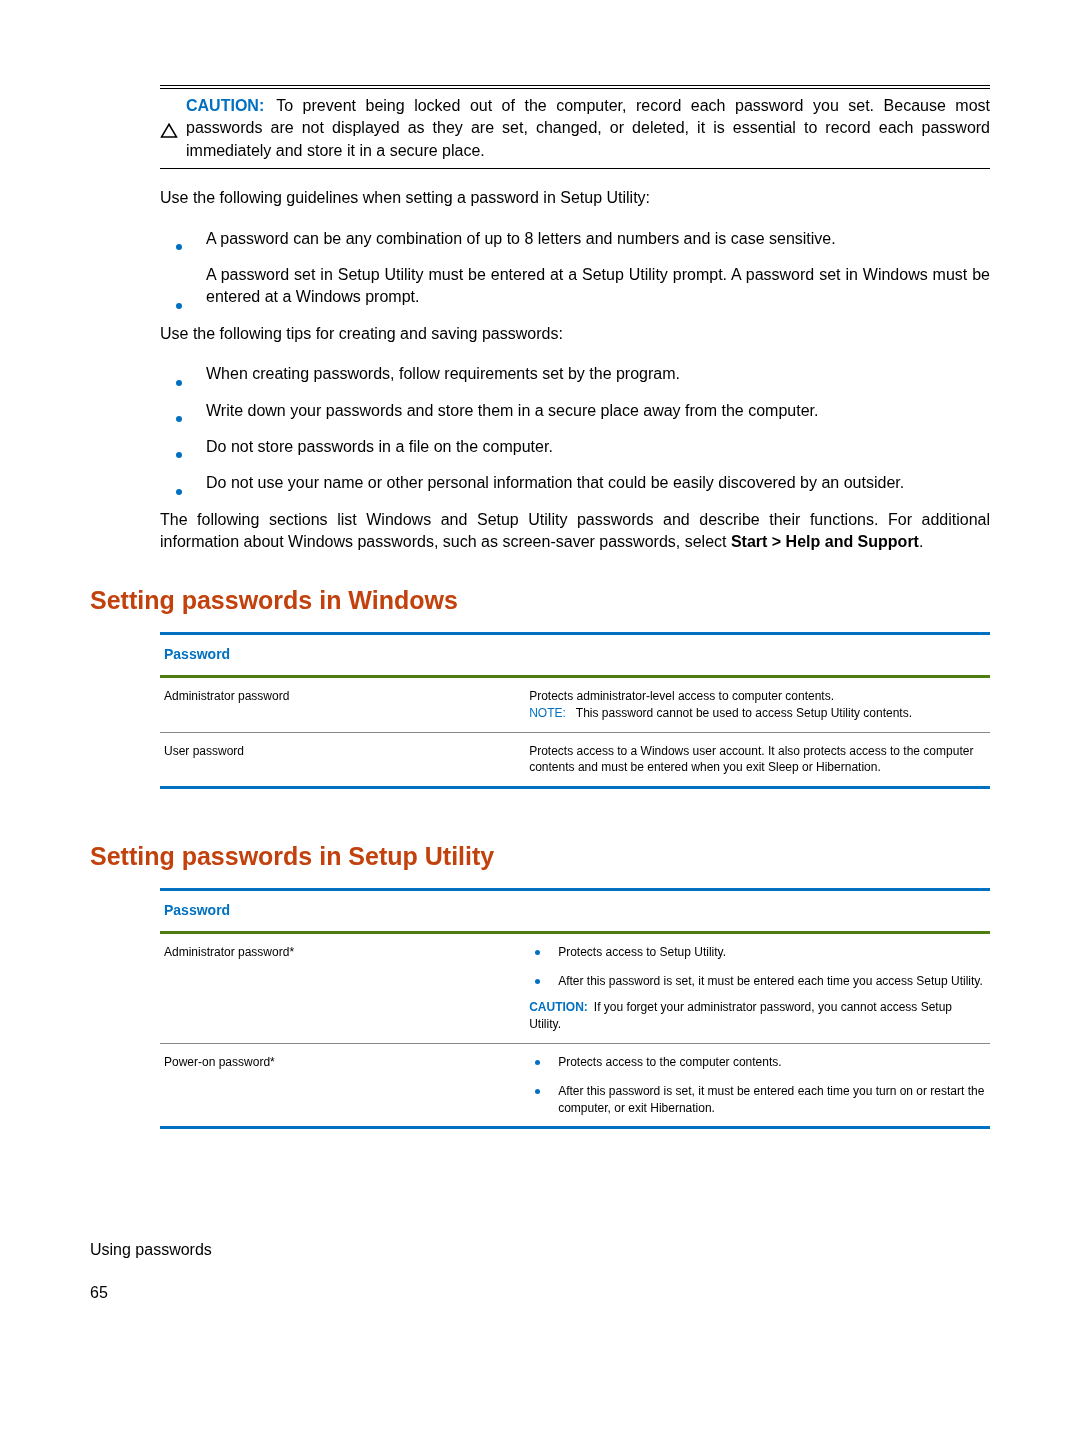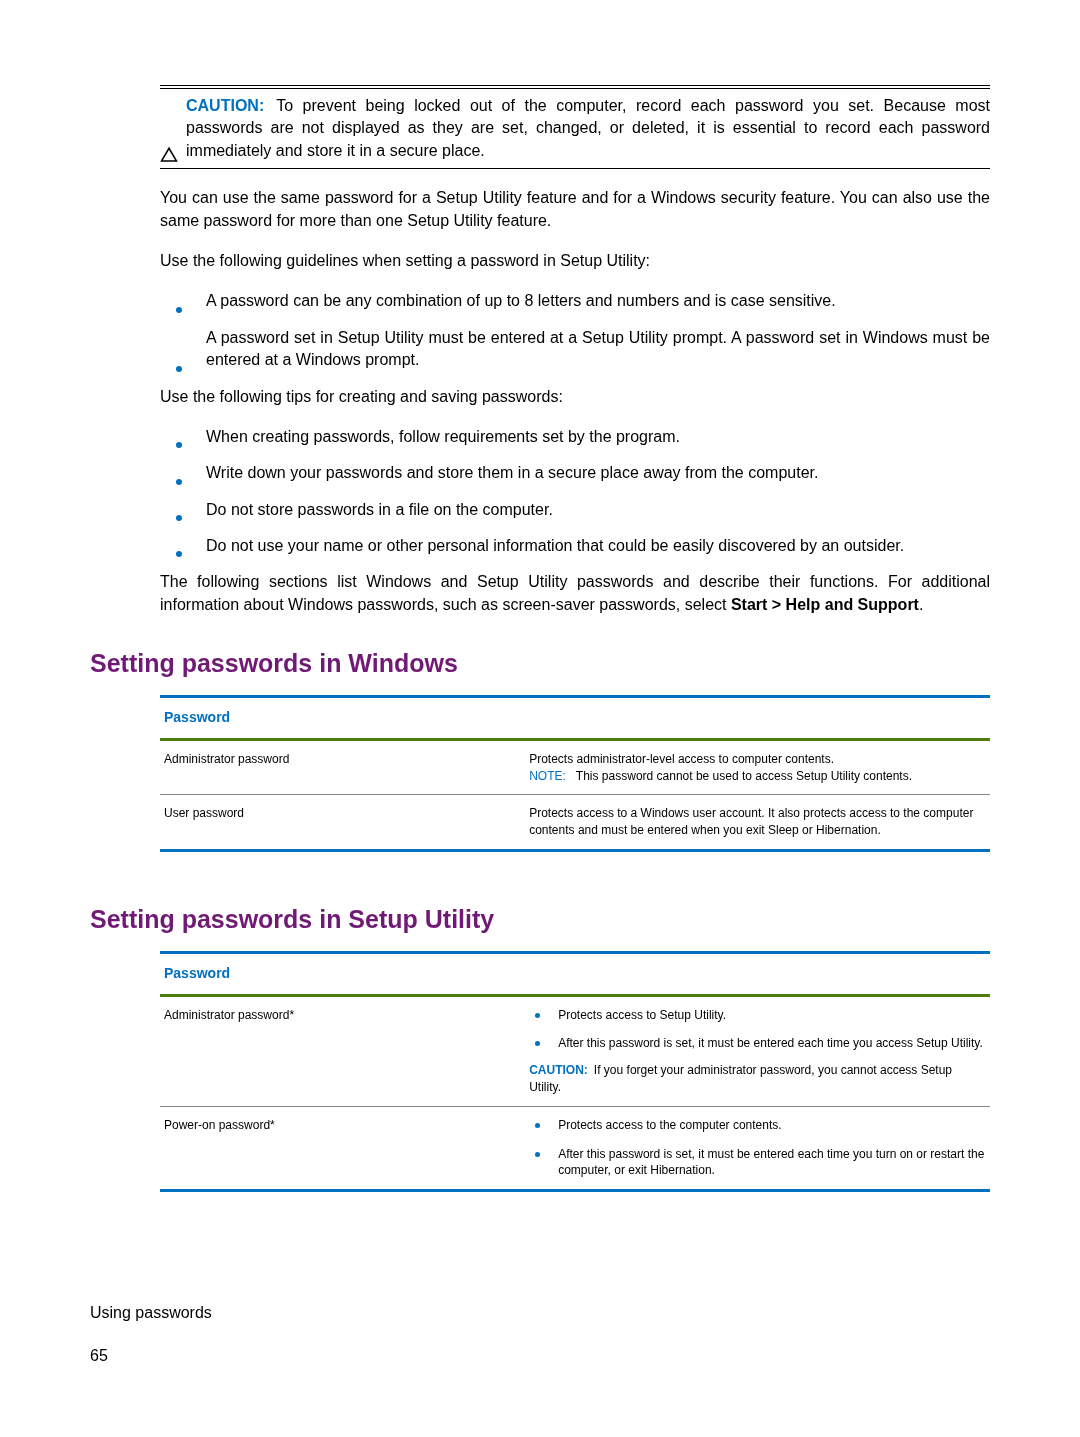--- a/index.html
+++ b/index.html
@@ -1,30 +1,30 @@
 <!DOCTYPE html>
 <html><head>
   <meta charset="utf-8">
   <style>
     * { box-sizing: border-box; margin: 0; padding: 0; }
     body { font-family: Arial, Helvetica, sans-serif; background: #fff; color: #000; width: 1080px; height: 1437px; position: relative; }
     .page { padding: 85px 90px 40px 90px; font-size: 16px; line-height: 1.4; }
     .top-rule { border: none; border-top: 1px solid #000; margin-left: 70px; margin-bottom: 2px; }
-    .caution-box { margin-left: 70px; border-top: 1px solid #000; border-bottom: 1px solid #000; padding: 6px 0 6px 0; display: flex; align-items: flex-end; gap: 8px; margin-bottom: 18px; }
+    .caution-box { margin-left: 70px; border-top: 1px solid #000; border-bottom: 1px solid #000; padding: 6px 0 6px 0; display: flex; align-items: center; gap: 8px; margin-bottom: 18px; }
     .triangle-icon { width: 18px; height: 18px; flex-shrink: 0; position: relative; top: 2px; }
     .triangle-icon svg { width: 100%; height: 100%; }
     .caution-label { color: #0070c0; font-weight: bold; margin-right: 12px; }
     .body-text { margin-left: 70px; margin-bottom: 18px; text-align: justify; }
     .body-text-after-list { margin-left: 70px; margin-top: 10px; margin-bottom: 18px; text-align: justify; }
     ul.bullets { margin-left: 70px; list-style: none; padding: 0; }
     ul.bullets li { display: flex; align-items: flex-end; margin-bottom: 14px; }
     ul.bullets li .dot { width: 6px; height: 6px; background: #0070c0; border-radius: 50%; margin: 8px 24px 0 16px; flex-shrink: 0; }
     ul.bullets li .txt { flex: 1; text-align: justify; }
     .bold { font-weight: bold; }
-    h2.section-title { color: #701a75; font-size: 25px; font-weight: bold; margin-top: 30px; margin-bottom: 14px; }
+    h2.section-title { color: #c2410c; font-size: 25px; font-weight: bold; margin-top: 30px; margin-bottom: 14px; }
     .tbl-wrap { margin-left: 70px; }
     table { border-collapse: collapse; width: 100%; }
     table thead tr { border-top: 3px solid #0070c0; border-bottom: 3px solid #4d7c0f; }
     table thead th { text-align: left; font-size: 14px; color: #0070c0; font-weight: bold; padding: 10px 4px; }
     table tbody tr { border-bottom: 1px solid #888; }
     table tbody tr:last-child { border-bottom: 3px solid #0070c0; }
     table tbody td { vertical-align: top; font-size: 12px; padding: 10px 4px; width: 44%; }
     table tbody td:last-child { width: 56%; }
     .note-label { color: #0070c0; font-weight: normal; margin-right: 10px; }
     .caution-label-inline { color: #0070c0; font-weight: bold; margin-right: 6px; }
@@ -48,21 +48,20 @@
     <span class="triangle-icon">
       <svg viewBox="0 0 24 24">
           <path d="M12 3 L22 20 L2 20 Z" fill="none" stroke="#000" stroke-width="2"></path>
         </svg>
     </span>
     <div class="ctext">
       <span class="caution-label">CAUTION:</span><span>To prevent being locked out of the computer, record each password you set. Because most passwords are not displayed as they are set, changed, or deleted, it is essential to record each password immediately and store it in a secure place.</span>
     </div>
   </div>
 
-  <p class="body-text">You can use the same password for a Setup Utility feature and for a Windows security feature. You can also use the same password for more than one Setup Utility feature.</p>
   <p class="body-text">Use the following guidelines when setting a password in Setup Utility:</p>
 
   <ul class="bullets">
     <li>
         <span class="dot"></span>
         <span class="txt">A password can be any combination of up to 8 letters and numbers and is case sensitive.</span>
       </li>
     <li>
         <span class="dot"></span>
         <span class="txt">A password set in Setup Utility must be entered at a Setup Utility prompt. A password set in Windows must be entered at a Windows prompt.</span>

